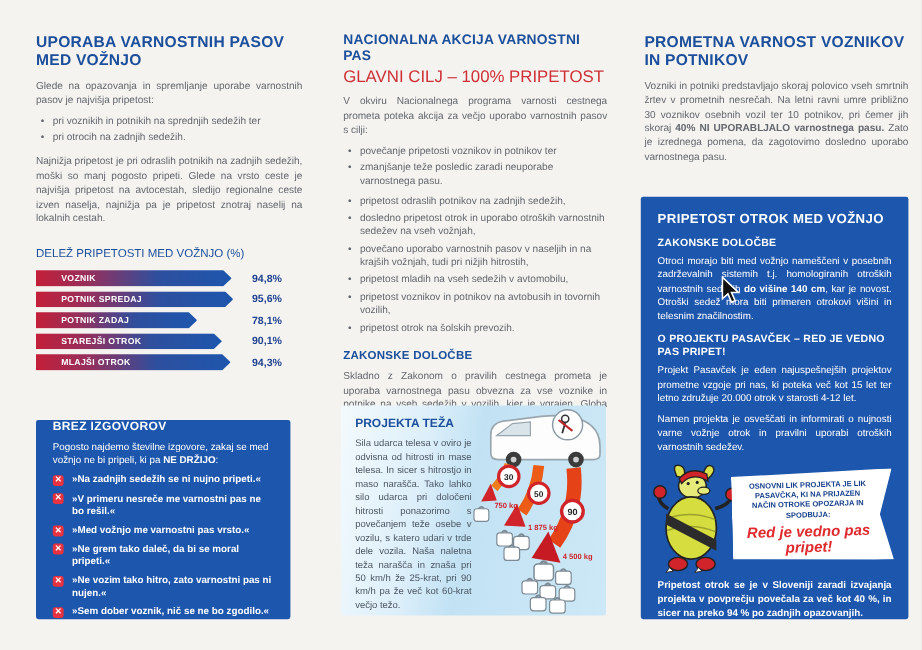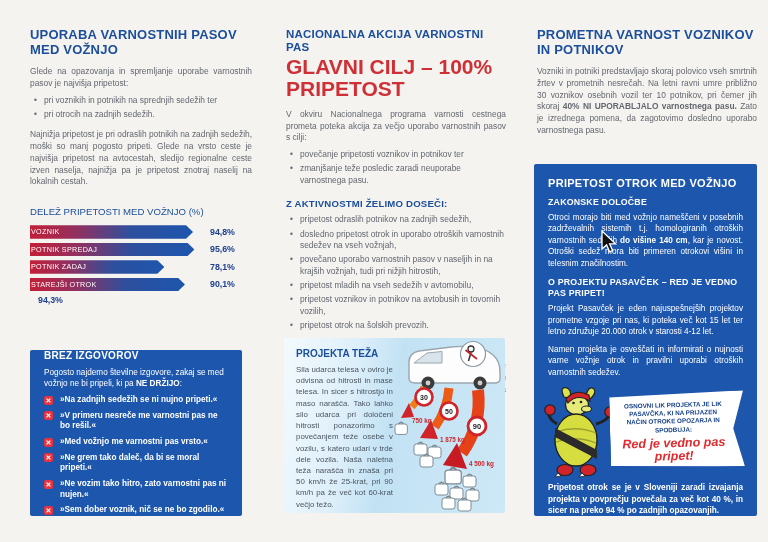--- a/index.html
+++ b/index.html
@@ -4,34 +4,34 @@
 <style>
   html,body{margin:0;padding:0;background:#e9e7e3;}
   .page{position:relative;width:768px;height:542px;background:#f4f3f0;
         font-family:"Liberation Sans",sans-serif;overflow:hidden;margin:0 auto;}
   .col{position:absolute;top:0;}
   #col1{left:30px;width:222px;}
   #col2{left:286px;width:220px;}
   #col3{left:537px;width:220px;}
   .h-blue{color:#1b4e9b;font-weight:bold;font-size:13px;line-height:1.12;margin:28px 0 0;letter-spacing:.2px;}
   .h-blue.small{font-size:11.5px;}
-  .h-red{color:#cf3036;font-weight:bold;font-size:21px;line-height:1.05;margin:2px 0 0;}
+  .h-red{color:#cf3036;font-weight:normal;font-size:14px;line-height:1.05;margin:2px 0 0;}
   .sub-blue{color:#1b4e9b;font-weight:bold;font-size:9.6px;margin:12px 0 0;letter-spacing:.2px;}
   .body-txt{color:#63676e;font-size:8.4px;line-height:1.4;text-align:justify;margin:9px 0 0;}
   ul.dots{list-style:none;margin:5px 0 0;padding:0;}
   ul.dots li{display:flex;gap:7px;color:#63676e;font-size:8.4px;line-height:1.35;margin:3px 0;padding-left:4px;}
   ul.dots li .dot{flex:0 0 auto;}
   
   .chart-title{color:#1b4e9b;font-weight:normal;font-size:9.6px;margin:18px 0 8px;}
   .bar-row{display:flex;align-items:center;margin-bottom:4px;}
   .bar-track{width:172px;flex:0 0 auto;}
   .bar-fill{height:13.5px;display:flex;align-items:center;
             background:linear-gradient(90deg,#c31f38 0%,#93305e 28%,#2e4f9e 62%,#1d56ad 100%);
             clip-path:polygon(0 0,calc(100% - 7px) 0,100% 50%,calc(100% - 7px) 100%,0 100%);}
-  .bar-label{color:#fff;font-weight:normal;font-size:7.2px;letter-spacing:.3px;padding-left:1px;white-space:nowrap;}
+  .bar-label{color:#fff;font-weight:bold;font-size:7.2px;letter-spacing:.3px;padding-left:21px;white-space:nowrap;}
   .bar-val{color:#1c3f8f;font-weight:bold;font-size:8.8px;margin-left:8px;}
   
   .blue-box{position:absolute;background:#1d56ad;border-radius:2px;color:#fff;}
   #excuses-box{left:30px;top:350px;width:212px;height:166px;padding:0 14px;box-sizing:border-box;}
   .box-title{font-weight:bold;font-size:10px;letter-spacing:.3px;margin:0 0 6px;}
   .box-intro{font-size:8.2px;line-height:1.35;margin:0 0 6px;}
   ul.xlist{list-style:none;margin:0;padding:0;}
   ul.xlist li{display:flex;gap:7px;align-items:flex-start;font-size:8.2px;font-weight:bold;line-height:1.3;margin:5px 0;}
   .xicon{flex:0 0 auto;width:9px;height:9px;background:#e8323f;border-radius:2px;color:#fff;
          font-size:7px;line-height:9px;text-align:center;font-weight:bold;margin-top:.5px;}
@@ -108,20 +108,25 @@
       </div>
       <div class="bar-row">
         <div class="bar-track">
             <div class="bar-fill" style="width: 90.1%;">
               <span class="bar-label">STAREJŠI OTROK</span>
             </div>
           </div>
         <span class="bar-val">90,1%</span>
       </div>
       <div class="bar-row">
+        <div class="bar-track">
+            <div class="bar-fill" style="width: 94.3%;">
+              <span class="bar-label">MLAJŠI OTROK</span>
+            </div>
+          </div>
         <span class="bar-val">94,3%</span>
       </div>
     </div>
   </div>
 
   <div class="blue-box" id="excuses-box">
     <div class="box-title">BREZ IZGOVOROV</div>
     <p class="box-intro"><span>Pogosto najdemo številne izgovore, zakaj se med vožnjo ne bi pripeli, ki pa </span><b>NE DRŽIJO</b><span>:</span></p>
     <ul class="xlist">
       <li>
@@ -158,21 +163,20 @@
     <ul class="dots">
       <li>
           <span class="dot">•</span>
           <span>povečanje pripetosti voznikov in potnikov ter</span>
         </li>
       <li>
           <span class="dot">•</span>
           <span>zmanjšanje teže posledic zaradi neuporabe varnostnega pasu.</span>
         </li>
     </ul>
-    <div class="sub-blue">Z AKTIVNOSTMI ŽELIMO DOSEČI:</div>
     <ul class="dots">
       <li>
           <span class="dot">•</span>
           <span>pripetost odraslih potnikov na zadnjih sedežih,</span>
         </li>
       <li>
           <span class="dot">•</span>
           <span>dosledno pripetost otrok in uporabo otroških varnostnih sedežev na vseh vožnjah,</span>
         </li>
       <li>

